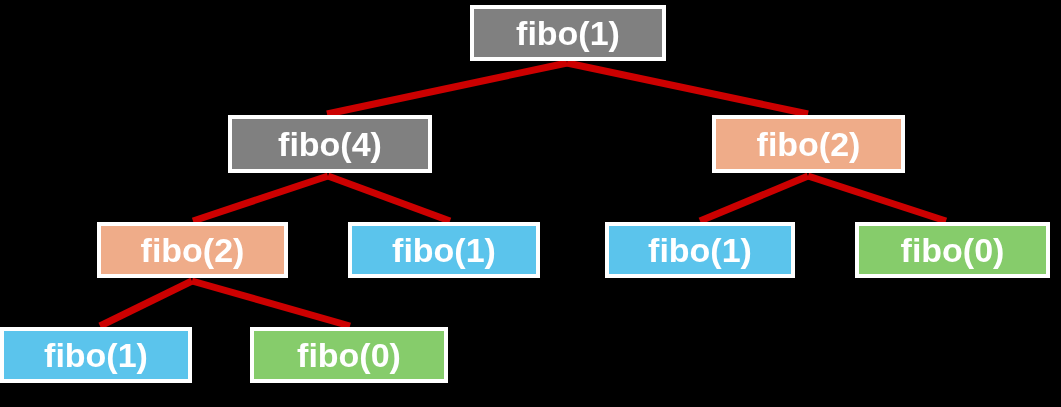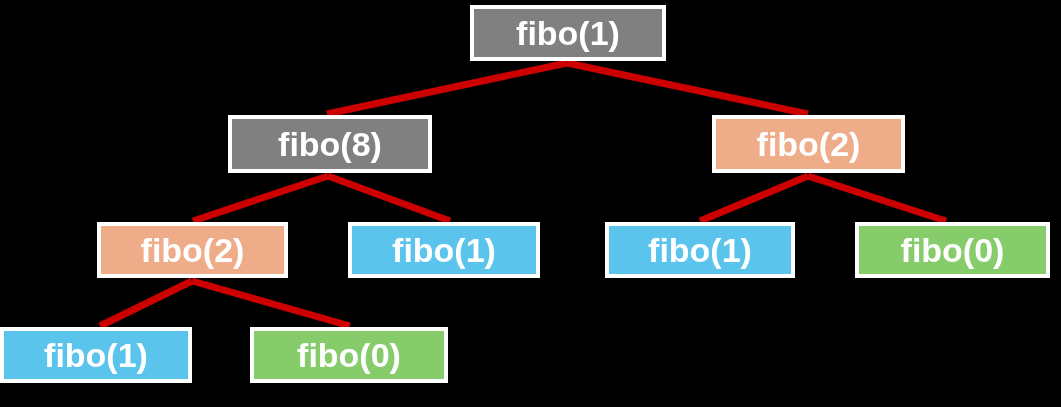--- a/index.html
+++ b/index.html
@@ -54,21 +54,21 @@
       <line x1="808" y1="176" x2="700" y2="221" stroke="#CC0000" stroke-width="7" stroke-linecap="butt"></line>
       <line x1="808" y1="176" x2="946" y2="221" stroke="#CC0000" stroke-width="7" stroke-linecap="butt"></line>
       <line x1="192" y1="281" x2="100" y2="326" stroke="#CC0000" stroke-width="7" stroke-linecap="butt"></line>
       <line x1="192" y1="281" x2="350" y2="326" stroke="#CC0000" stroke-width="7" stroke-linecap="butt"></line>
     </svg>
   <div id="node-layer">
       <div class="node" style="left: 470px; top: 5px; width: 196px; height: 56px; background: rgb(128, 128, 128); border-color: rgb(255, 255, 255); color: rgb(255, 255, 255);">
         <span class="node-label">fibo(1)</span>
       </div>
       <div class="node" style="left: 228px; top: 115px; width: 204px; height: 58px; background: rgb(128, 128, 128); border-color: rgb(255, 255, 255); color: rgb(255, 255, 255);">
-        <span class="node-label">fibo(8)</span>
+        <span class="node-label">fibo(4)</span>
       </div>
       <div class="node" style="left: 712px; top: 115px; width: 193px; height: 58px; background: rgb(239, 172, 137); border-color: rgb(255, 255, 255); color: rgb(255, 255, 255);">
         <span class="node-label">fibo(2)</span>
       </div>
       <div class="node" style="left: 97px; top: 222px; width: 191px; height: 56px; background: rgb(239, 172, 137); border-color: rgb(255, 255, 255); color: rgb(255, 255, 255);">
         <span class="node-label">fibo(2)</span>
       </div>
       <div class="node" style="left: 348px; top: 222px; width: 192px; height: 56px; background: rgb(91, 196, 236); border-color: rgb(255, 255, 255); color: rgb(255, 255, 255);">
         <span class="node-label">fibo(1)</span>
       </div>

